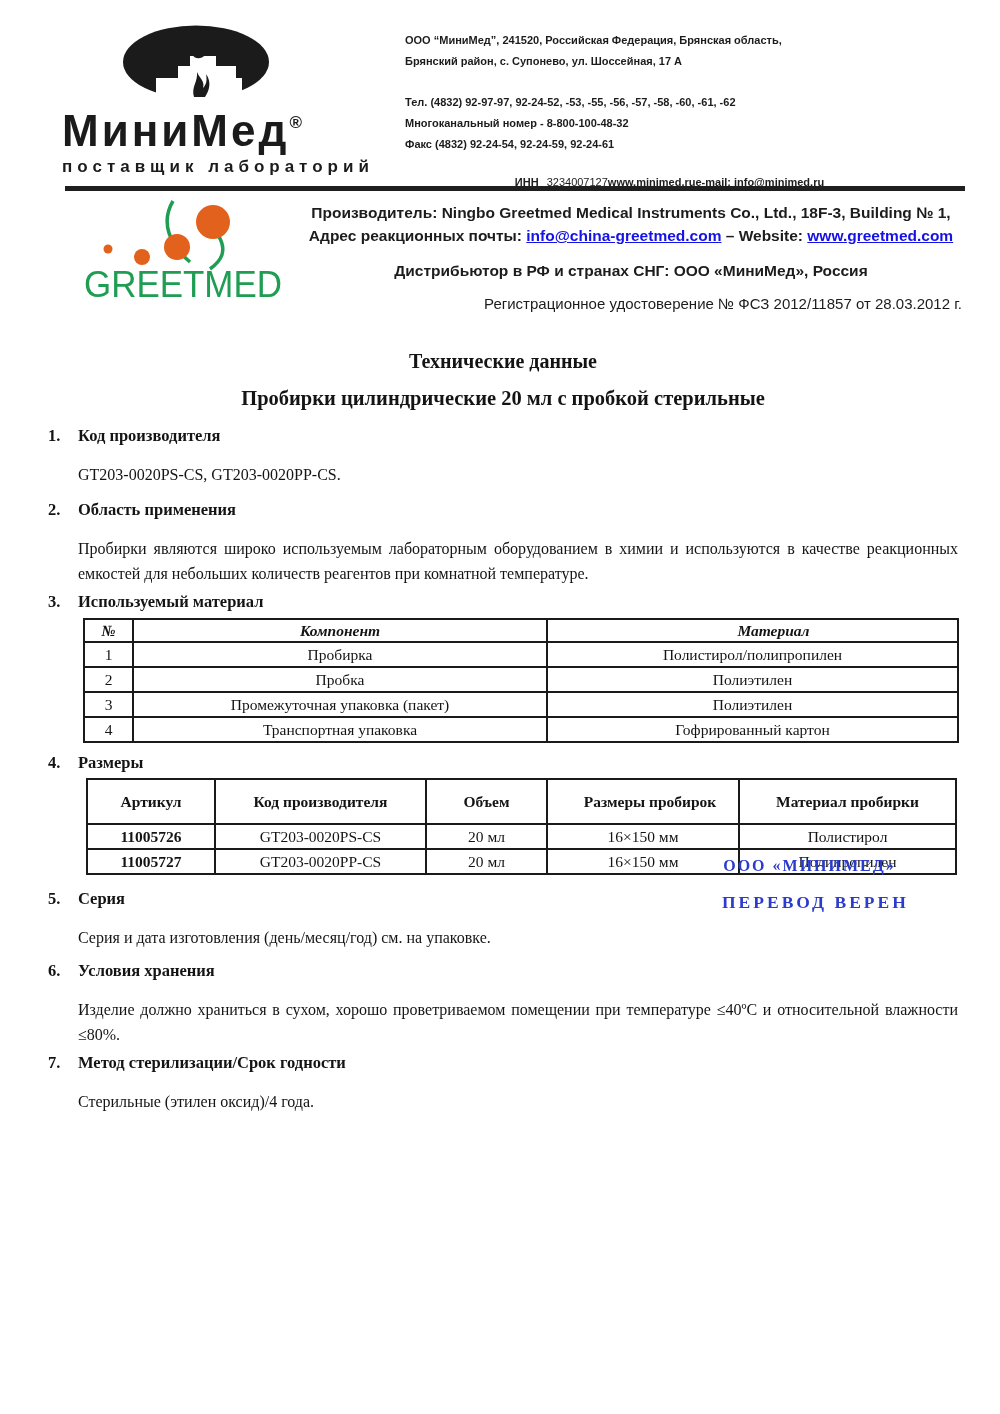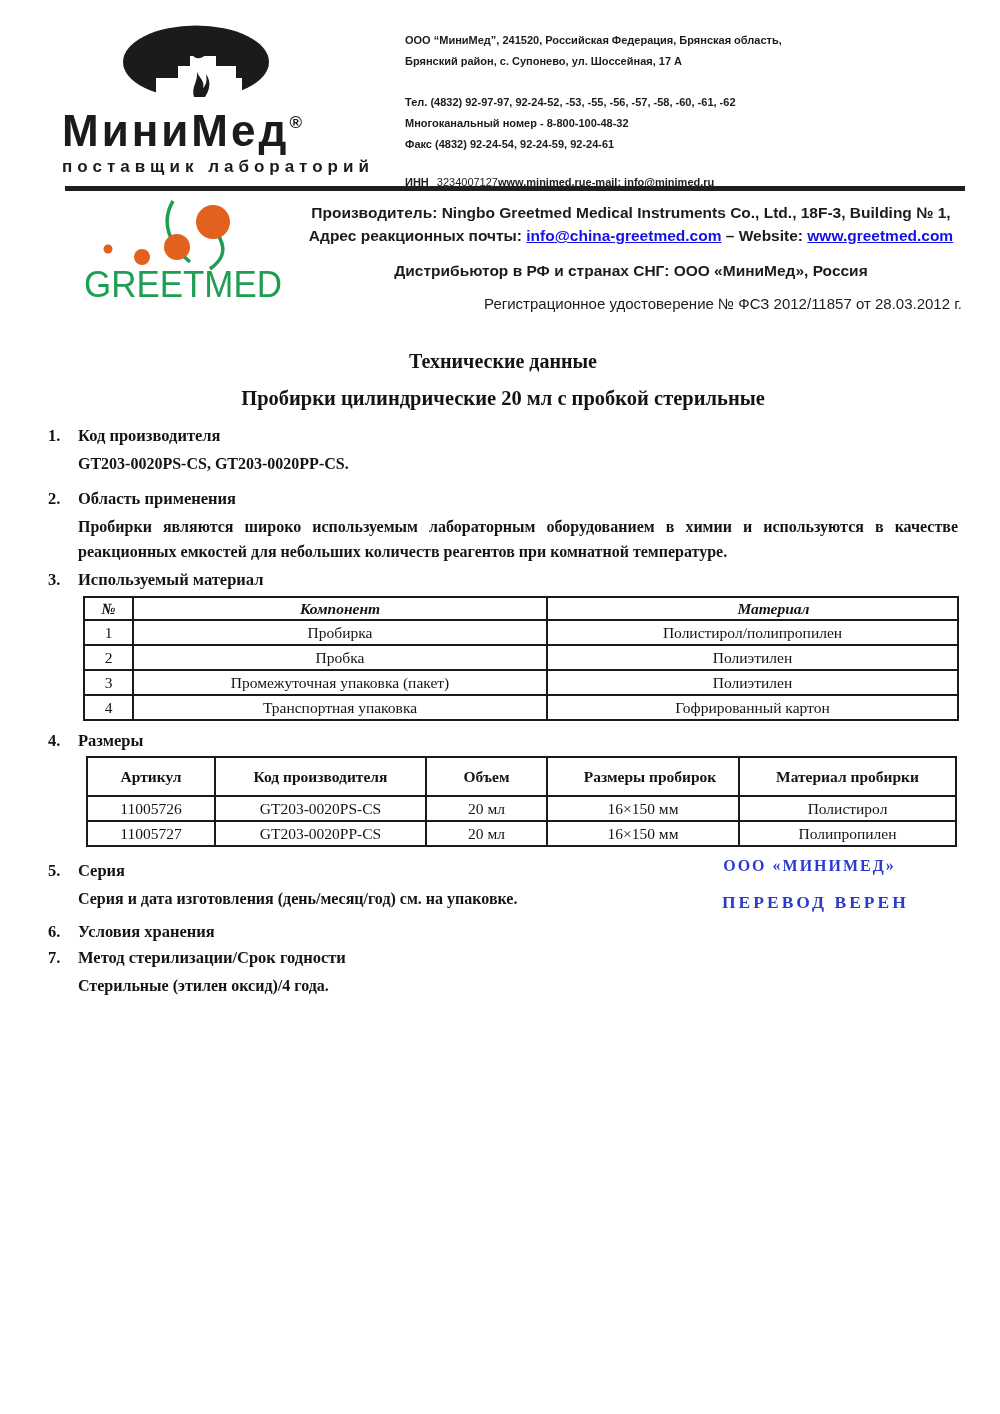--- a/index.html
+++ b/index.html
@@ -18,21 +18,21 @@
                 color:#1b1b1b; white-space:nowrap; line-height:44px; }
   .reg-mark   { font-size:17px; font-weight:700; vertical-align:18px; letter-spacing:0; }
   .tagline    { margin-top:4px; font-family:"Liberation Sans", sans-serif;
                 font-weight:700; font-size:17px; letter-spacing:5px;
                 color:#1b1b1b; white-space:nowrap; }
 
   .contact-block { position:absolute; left:405px; top:30px; width:557px;
                    font-family:"Liberation Sans", sans-serif; font-weight:700;
                    font-size:11px; line-height:21px; color:#1c1c1c; }
   .contact-gap { height:20px; }
-  .inn-row { display:flex; justify-content:flex-start; margin-top:17px; padding-right:28px; }
+  .inn-row { display:flex; justify-content:center; margin-top:17px; padding-right:28px; }
   .inn-val { font-weight:400; margin-left:8px; }
 
   .header-divider { position:absolute; left:65px; top:186px; width:900px; height:5px;
                     background:#1f1f1f; }
 
   
   .greetmed-logo { position:absolute; left:80px; top:195px; width:230px; height:120px; }
   .producer-info { position:absolute; left:300px; top:201px; width:662px; text-align:center;
                    font-family:"Liberation Sans", sans-serif; font-weight:700;
                    font-size:15.5px; line-height:23px; color:#1c1c1c; }
@@ -41,41 +41,41 @@
   .registration-line { margin-top:10px; font-weight:400; font-size:15px; text-align:right; }
 
   
   .doc-body { position:absolute; left:48px; top:345px; width:910px;
               font-size:16px; color:#141414; }
   .doc-subtitle { margin-top:5px; text-align:center; font-weight:700; font-size:20px; }
   .doc-title    { margin-top:14px; text-align:center; font-weight:700; font-size:20.5px; }
 
   .sec-head { display:flex; font-weight:700; font-size:16.5px; line-height:20px; }
   .sec-num  { width:30px; flex:none; }
-  .sec-body { margin-top:5px; margin-left:30px; line-height:25px;font-weight:bold; }
+  .sec-body { margin-top:16px; margin-left:30px; line-height:25px; }
   .just { text-align:justify; }
 
   .s1 { margin-top:16px; } .s2 { margin-top:13px; } .s3 { margin-top:6px; }
   .s4 { margin-top:10px; } .s5 { margin-top:14px; } .s6 { margin-top:11px; }
   .s7 { margin-top:6px;  }
 
   table { border-collapse:collapse; table-layout:fixed; }
   td, th { border:2px solid #1a1a1a; text-align:center; vertical-align:middle;
            font-size:15.5px; padding:1px 2px; font-weight:400; }
   .materials-table { margin:6px 0 0 35px; width:874px; }
   .materials-table th { font-weight:700; font-style:italic; height:23px; }
   .materials-table td { height:25px; }
   .mt-c0 { width:49px; } .mt-c1 { width:414px; } .mt-c2 { width:411px;padding-left:44px; }
 
   .sizes-table { margin:5px 0 0 38px; width:869px; }
-  .sizes-table th { font-weight:700; height:39px; }
+  .sizes-table th { font-weight:700; height:45px; }
   .sizes-table td { height:25px; }
   .st-c0 { width:128px; } .st-c1 { width:211px; } .st-c2 { width:121px; }
   .st-c3 { width:192px;padding-left:16px; } .st-c4 { width:217px; }
-  .art-cell { font-weight:400; }
+  .art-cell { font-weight:700; }
 
   
   .stamp { position:absolute; left:722px; top:857px; width:175px; text-align:center;
            color:#2b3ccd; font-family:"Liberation Serif", serif; font-weight:700; }
   .stamp-line1 { font-size:16px; letter-spacing:2px; white-space:nowrap;text-align:center; }
   .stamp-line2 { margin-top:17px; font-size:17.5px; letter-spacing:3px; white-space:nowrap; }
 </style>
 </head>
 <body>
 
@@ -223,20 +223,21 @@
         <span>Серия</span>
       </div>
       <div class="sec-body">Серия и дата изготовления (день/месяц/год) см. на упаковке.</div>
     </div>
 
     <div class="section s6">
       <div class="sec-head">
         <span class="sec-num">6.</span>
         <span>Условия хранения</span>
       </div>
+      <div class="sec-body just">Изделие должно храниться в сухом, хорошо проветриваемом помещении при температуре ≤40ºС и относительной влажности ≤80%.</div>
     </div>
 
     <div class="section s7">
       <div class="sec-head">
         <span class="sec-num">7.</span>
         <span>Метод стерилизации/Срок годности</span>
       </div>
       <div class="sec-body">Стерильные (этилен оксид)/4 года.</div>
     </div>
   </div>

